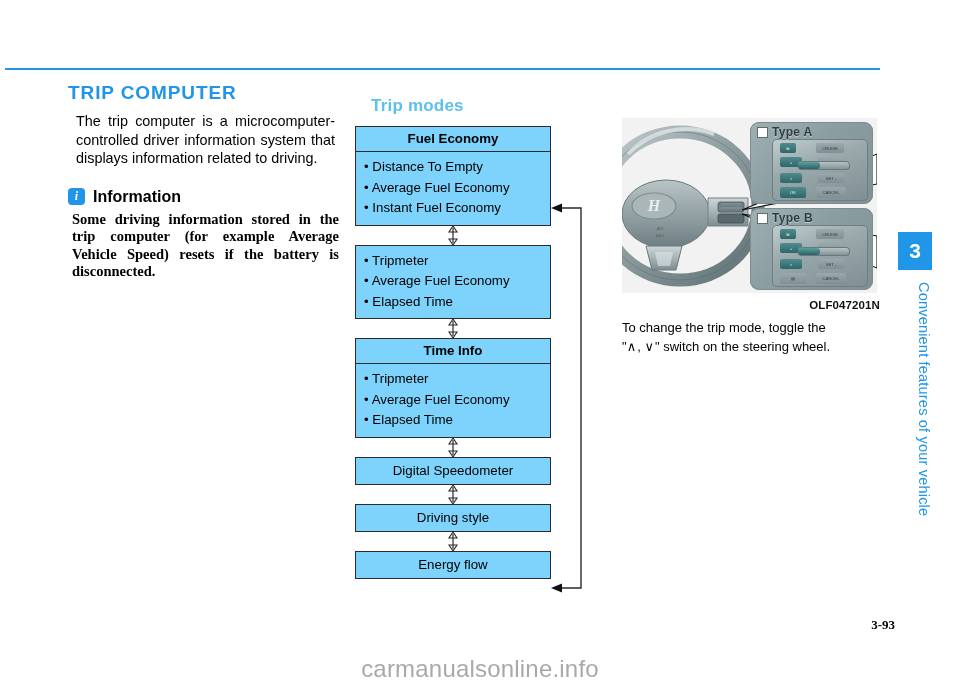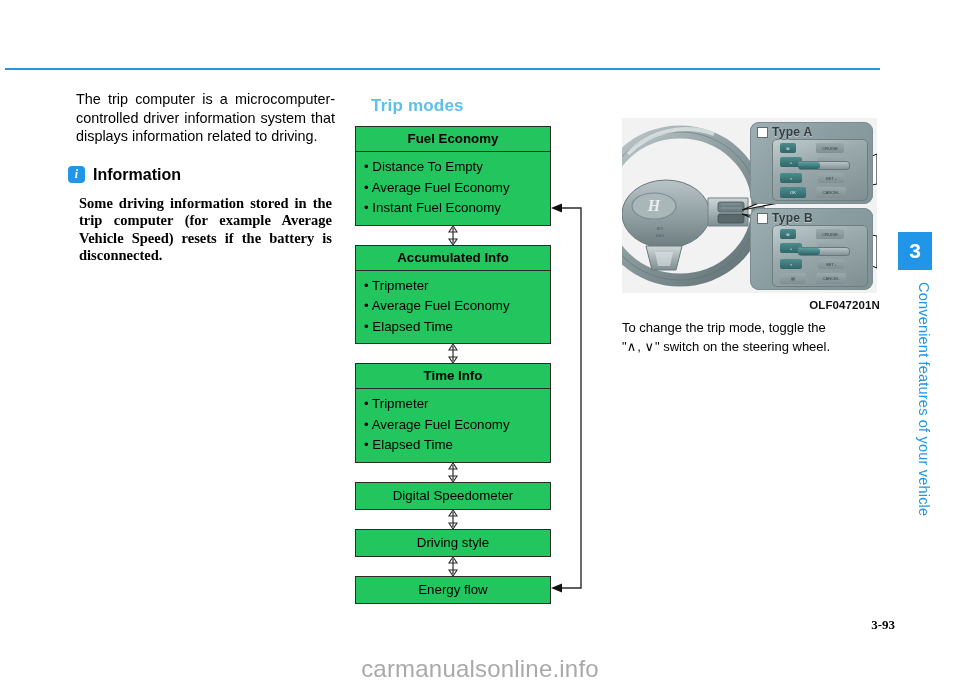--- a/index.html
+++ b/index.html
@@ -79,21 +79,21 @@
     color: #000;
     font-family: "Liberation Sans", sans-serif;
   }
   #info-body {
     font-family: "Liberation Serif", serif;
     font-weight: bold;
     font-size: 14.5px;
     line-height: 17.5px;
     text-align: justify;
     color: #000;
-    margin: 11px;
+    margin: 4px;
   }
 
   
   #mid-col {
     position: absolute;
     left: 355px;
     top: 96px;
     width: 230px;
   }
   #trip-modes-title {
@@ -105,21 +105,21 @@
     font-family: "Liberation Sans", sans-serif;
   }
   #flow {
     position: relative;
     width: 230px;
   }
   .fbox {
     width: 196px;
     border: 1.4px solid #2b2b2b;
     box-sizing: border-box;
-    background: #22c55e;
+    background: #7dd3fc;
   }
   .fbox-head {
     text-align: center;
     font-size: 13.3px;
     font-weight: bold;
     padding: 4px 0 5px 0;
     border-bottom: 1.4px solid #2b2b2b;
     color: #000;
   }
   .fbox-body {
@@ -287,20 +287,21 @@
     font-family: "Liberation Sans", sans-serif;
     letter-spacing: .2px;
   }
 </style>
 </head>
 <body>
 
 <div id="top-rule"></div>
 
 <div id="left-col">
+  <h1 id="section-title">TRIP COMPUTER</h1>
   <p class="body-text">The trip computer is a microcomputer-controlled driver information system that displays information related to driving.</p>
 
   <div id="info-head">
     <div id="info-icon">i</div>
     <div id="info-title">Information</div>
   </div>
   <p id="info-body">Some driving information stored in the trip computer (for example Average Vehicle Speed) resets if the battery is disconnected.</p>
 </div>
 
 <div id="mid-col">
@@ -325,21 +326,20 @@
 
     <div class="conn">
       <svg width="13" height="19" viewBox="0 0 13 19">
         <line x1="6.5" y1="2" x2="6.5" y2="17" stroke="#2b2b2b" stroke-width="1.2"></line>
         <polygon points="6.5,0 10.5,6 2.5,6" fill="none" stroke="#2b2b2b" stroke-width="1.1"></polygon>
         <polygon points="6.5,19 10.5,13 2.5,13" fill="none" stroke="#2b2b2b" stroke-width="1.1"></polygon>
       </svg>
     </div>
 
     <div class="fbox">
-      <div class="fbox-head">Accumulated Info</div>
       <div class="fbox-body">
         <div class="li">• <span>Tripmeter</span></div>
         <div class="li">• <span>Average Fuel Economy</span></div>
         <div class="li">• <span>Elapsed Time</span></div>
       </div>
     </div>
 
     <div class="conn">
       <svg width="13" height="19" viewBox="0 0 13 19">
         <line x1="6.5" y1="2" x2="6.5" y2="17" stroke="#2b2b2b" stroke-width="1.2"></line>

